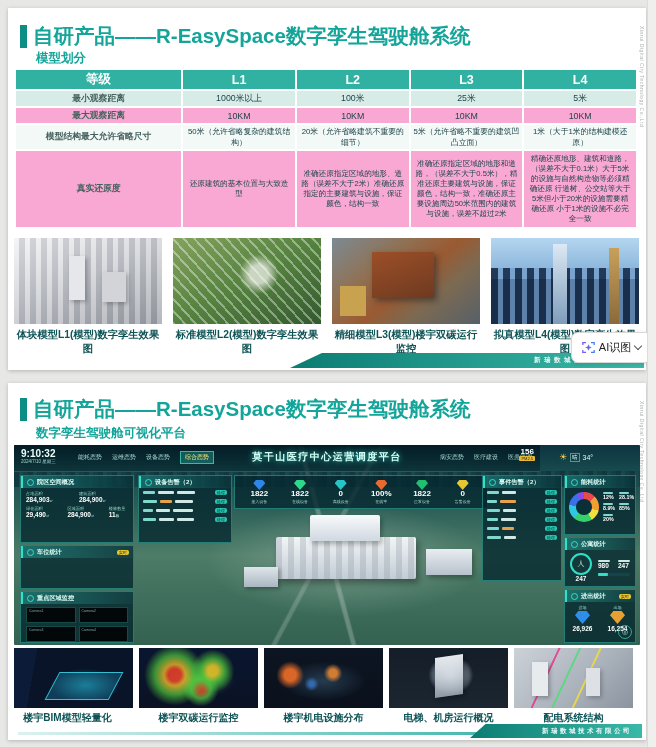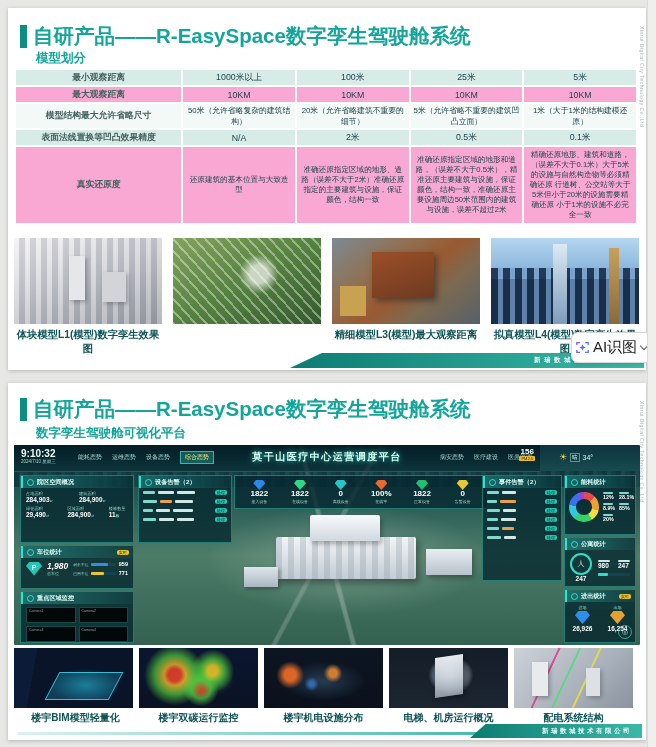--- a/index.html
+++ b/index.html
@@ -26,21 +26,21 @@
   
   .imrow1 .img{position:absolute;top:230px;width:148px;height:86px;overflow:hidden;}
   .cap1{position:absolute;top:320px;width:148px;text-align:center;font-size:10.3px;font-weight:bold;color:#0e5356;}
   .blk{position:absolute;}
   
   .swoosh{position:absolute;background:linear-gradient(90deg,#0c7c72,#3ab9a8);clip-path:polygon(0 100%,9% 0,100% 0,100% 100%);display:flex;align-items:center;justify-content:flex-end;}
   .wmark{font-size:6.5px;color:rgba(255,255,255,.92);letter-spacing:3.5px;padding-right:10px;white-space:nowrap;font-weight:bold;}
   .thinbar{position:absolute;height:3px;background:linear-gradient(90deg,rgba(20,165,154,.15),#14a59a);}
   
   #aibtn{position:absolute;left:571px;top:332px;width:79px;height:29px;background:#fff;border:1px solid #d8d8d8;border-radius:7px;box-shadow:0 1px 4px rgba(0,0,0,.13);display:flex;align-items:center;justify-content:center;gap:4px;cursor:pointer;}
-  #aibtn .lbl{font-size:15px;color:#222;}
+  #aibtn .lbl{font-size:11px;color:#222;}
   .chev{width:5px;height:5px;border-right:1.4px solid #555;border-bottom:1.4px solid #555;transform:rotate(45deg);margin-top:-3px;}
   
   #dash{position:absolute;left:6px;top:62px;width:626px;height:200px;overflow:hidden;border-radius:1px;
     background:
       linear-gradient(75deg,transparent 49.5%,rgba(225,232,228,.28) 49.8% 50.2%,transparent 50.5%),
       linear-gradient(-62deg,transparent 49.5%,rgba(225,232,228,.22) 49.8% 50.2%,transparent 50.5%),
       radial-gradient(ellipse 200px 80px at 53% 58%,rgba(200,215,205,.35),transparent 70%),
       linear-gradient(180deg,#0d3340 0%,#174b4e 13%,#2e6058 32%,#4d7d68 55%,#40705d 75%,#346150 100%);}
   .sky{position:absolute;left:0;top:26px;width:626px;height:16px;background:repeating-linear-gradient(90deg,rgba(8,35,45,.5) 0 5px,rgba(22,62,72,.32) 5px 9px,rgba(12,45,55,.45) 9px 14px);}
   #topbar{position:absolute;left:0;top:0;width:526px;height:26px;background:linear-gradient(180deg,rgba(4,28,36,.95),rgba(10,45,52,.72));border-bottom:1px solid rgba(60,220,200,.35);}
@@ -101,20 +101,27 @@
 
   <table class="mtab">
     <colgroup>
         <col style="width:27%">
         <col style="width:18.25%">
         <col style="width:18.25%">
         <col style="width:18.25%">
         <col style="width:18.25%">
       </colgroup>
     <tbody>
+        <tr>
+      <th>等级</th>
+      <th>L1</th>
+      <th>L2</th>
+      <th>L3</th>
+      <th>L4</th>
+    </tr>
     <tr class="rB">
       <td class="lbl">最小观察距离</td>
       <td>1000米以上</td>
       <td>100米</td>
       <td>25米</td>
       <td>5米</td>
     </tr>
     <tr class="rC">
       <td class="lbl">最大观察距离</td>
       <td>10KM</td>
@@ -122,27 +129,20 @@
       <td>10KM</td>
       <td>10KM</td>
     </tr>
     <tr class="rA rowsmall">
       <td class="lbl">模型结构最大允许省略尺寸</td>
       <td>50米（允许省略复杂的建筑结构）</td>
       <td>20米（允许省略建筑不重要的细节）</td>
       <td>5米（允许省略不重要的建筑凹凸立面）</td>
       <td>1米（大于1米的结构建模还原）</td>
     </tr>
-    <tr class="rB">
-      <td class="lbl">表面法线置换等凹凸效果精度</td>
-      <td>N/A</td>
-      <td>2米</td>
-      <td>0.5米</td>
-      <td>0.1米</td>
-    </tr>
     <tr class="rC rowtall">
       <td class="lbl">真实还原度</td>
       <td>还原建筑的基本位置与大致造型</td>
       <td>准确还原指定区域的地形、道路（误差不大于2米）准确还原指定的主要建筑与设施，保证颜色，结构一致</td>
       <td>准确还原指定区域的地形和道路，（误差不大于0.5米），精准还原主要建筑与设施，保证颜色，结构一致，准确还原主要设施周边50米范围内的建筑与设施，误差不超过2米</td>
       <td>精确还原地形、建筑和道路，（误差不大于0.1米）大于5米的设施与自然构造物等必须精确还原 行道树、公交站等大于5米但小于20米的设施需要精确还原 小于1米的设施不必完全一致</td>
     </tr>
   </tbody>
     </table>
 
@@ -164,21 +164,22 @@
     </div>
     <div class="img" style="left:483px;background:
         repeating-linear-gradient(90deg,rgba(18,38,66,.85) 0 7px,rgba(120,160,205,.55) 7px 12px),
         linear-gradient(180deg,#a6cdec 0 30%,#7aa8cf 30% 48%,#3c5c7e 48% 100%);">
       <div class="blk" style="left:0;top:0;width:148px;height:30px;background:linear-gradient(180deg,#b4d6f0,#8db8dc);"></div>
       <div class="blk" style="left:62px;top:6px;width:14px;height:80px;background:linear-gradient(180deg,#dce9f4,#7e9cba);"></div>
       <div class="blk" style="left:118px;top:10px;width:10px;height:76px;background:linear-gradient(180deg,#c8a05a,#8a6a3a);"></div>
     </div>
   </div>
   <div class="cap1" style="left:6px;">体块模型L1(模型)数字孪生效果图</div>
-  <div class="cap1" style="left:324px;">精细模型L3(模型)最大观察距离</div>
+  <div class="cap1" style="left:165px;">标准模型L2(模型)数字孪生效果图</div>
+  <div class="cap1" style="left:324px;">精细模型L3(模型)楼宇双碳运行监控</div>
   <div class="cap1" style="left:483px;">拟真模型L4(模型)数字孪生效果图</div>
 
   <div class="swoosh" style="left:282px;top:345px;width:354px;height:15px;">
     <div class="wmark">新瑞数城技术有限公司</div>
   </div>
 </div>
 
 <div id="aibtn">
   <svg width="13" height="13" viewBox="0 0 16 16">
     <path d="M1 5 V2 H5" fill="none" stroke="#7b5cf0" stroke-width="1.6"></path>
@@ -298,43 +299,20 @@
           </div>
       </div>
     </div>
 
     <div class="pnl" style="left:6px;top:100px;width:112px;height:42px;">
       <div class="phd">
           <span class="pdot"></span>
           <span class="pt">车位统计</span>
           <span class="pill">实时</span>
         </div>
-      <div style="display:flex;align-items:center;gap:5px;padding:3px 5px 0;">
-        <div class="gem" style="width:16px;height:14px;background:#26c6b6;color:#fff;font-size:7px;font-weight:bold;text-align:center;line-height:12px;flex:0 0 auto;">P</div>
-        <div style="flex:0 0 auto;">
-          <div style="font-size:8.5px;font-weight:bold;color:#fff;font-style:italic;">1,980</div>
-          <div style="font-size:4px;color:#8fd4c8;">总车位</div>
-        </div>
-        <div style="flex:1;">
-          <div style="display:flex;align-items:center;gap:3px;">
-            <span style="font-size:3.8px;color:#8fd4c8;white-space:nowrap;">剩余车位</span>
-            <div class="bar" style="flex:1;">
-                <div class="fill" style="width:66%;background:#2f8fe8;"></div>
-              </div>
-            <span class="barval">959</span>
-          </div>
-          <div style="display:flex;align-items:center;gap:3px;margin-top:3px;">
-            <span style="font-size:3.8px;color:#8fd4c8;white-space:nowrap;">已用车位</span>
-            <div class="bar" style="flex:1;">
-                <div class="fill" style="width:50%;background:#e8c832;"></div>
-              </div>
-            <span class="barval">771</span>
-          </div>
-        </div>
-      </div>
     </div>
 
     <div class="pnl" style="left:6px;top:146px;width:112px;height:50px;">
       <div class="phd">
           <span class="pdot"></span>
           <span class="pt">重点区域监控</span>
         </div>
       <div style="display:grid;grid-template-columns:1fr 1fr;gap:3px;padding:3px 5px;">
         <div class="cam" style="height:14px;">
             <span class="cl">Camera1</span>
@@ -529,21 +507,21 @@
     </div>
     <div class="img" style="left:506px;background:
         linear-gradient(115deg,transparent 30%,rgba(230,60,140,.85) 30.5% 31.5%,transparent 32%),
         linear-gradient(115deg,transparent 44%,rgba(80,220,120,.85) 44.5% 45.5%,transparent 46%),
         linear-gradient(115deg,transparent 58%,rgba(240,220,60,.85) 58.5% 59.5%,transparent 60%),
         linear-gradient(135deg,#cdd2d8 0%,#a8b0ba 60%,#8a939e 100%);">
       <div class="blk" style="left:18px;top:14px;width:16px;height:34px;background:#e8ebee;box-shadow:2px 2px 4px rgba(40,40,50,.35);"></div>
       <div class="blk" style="left:72px;top:20px;width:14px;height:28px;background:#dde1e6;box-shadow:2px 2px 4px rgba(40,40,50,.3);"></div>
     </div>
   </div>
-  <div class="cap2" style="left:8px;">楼宇BIM模型轻量化</div>
+  <div class="cap2" style="left:0;">楼宇BIM模型轻量化</div>
   <div class="cap2" style="left:131px;">楼宇双碳运行监控</div>
   <div class="cap2" style="left:256px;">楼宇机电设施分布</div>
   <div class="cap2" style="left:381px;">电梯、机房运行概况</div>
   <div class="cap2" style="left:506px;">配电系统结构</div>
 
   <div class="thinbar" style="left:10px;top:349px;width:620px;"></div>
   <div class="swoosh" style="left:462px;top:341px;width:172px;height:14px;">
     <div class="wmark" style="letter-spacing:2.5px;">新瑞数城技术有限公司</div>
   </div>
 </div>

